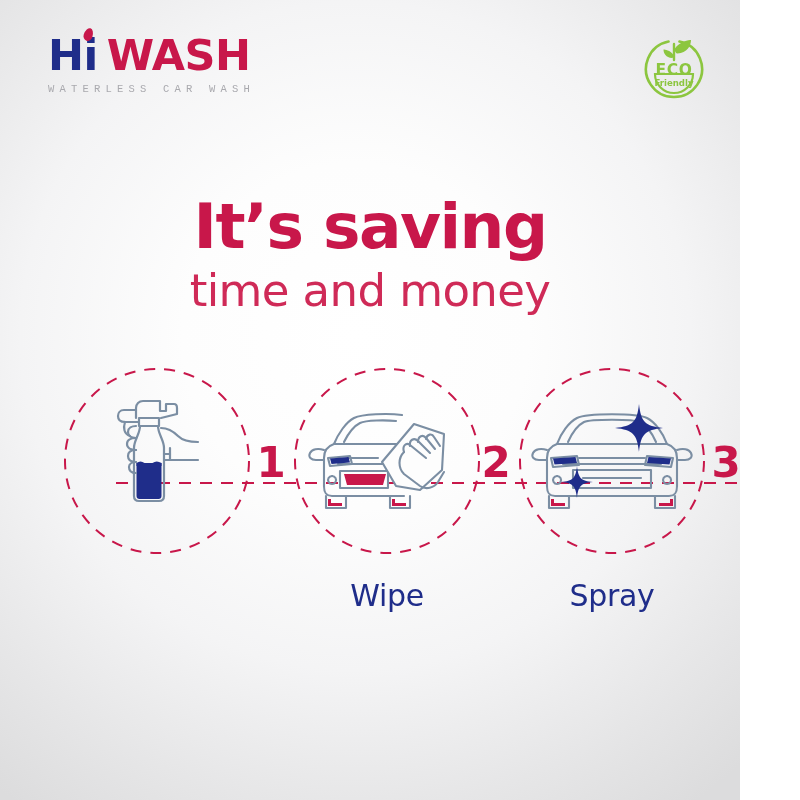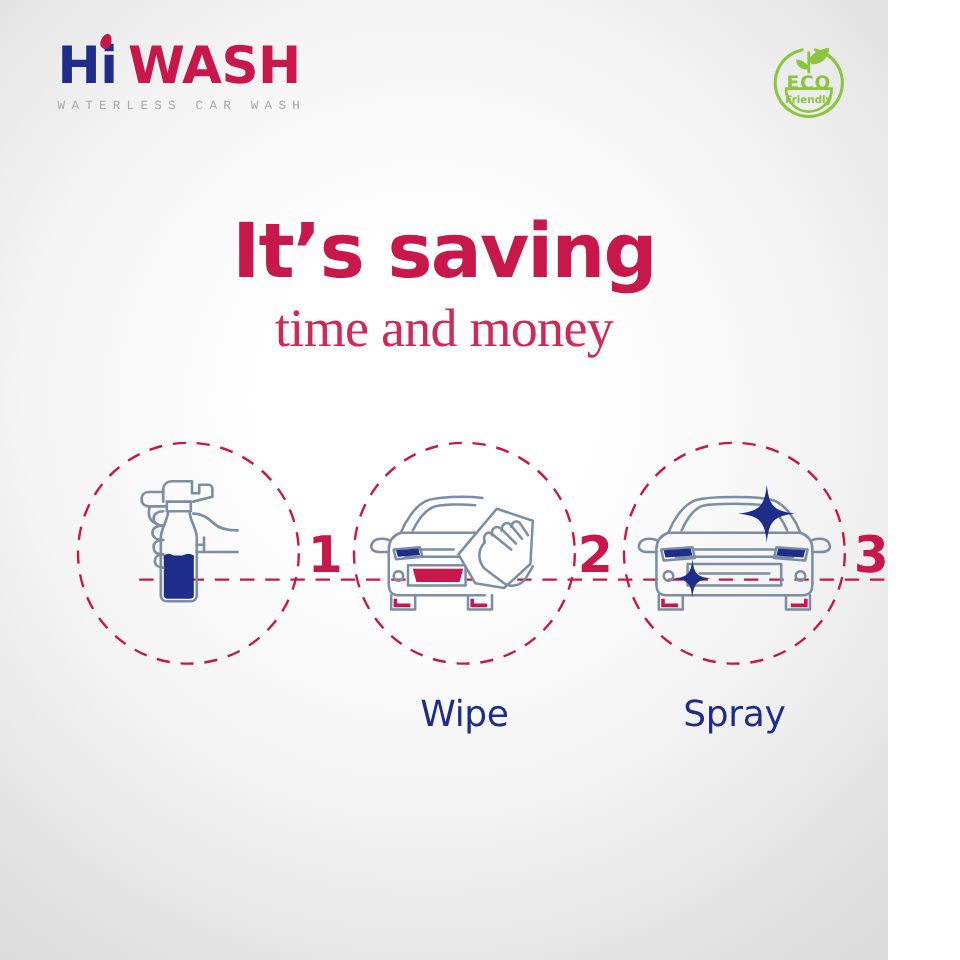--- a/index.html
+++ b/index.html
@@ -78,39 +78,38 @@
     top: 36px;
     width: 66px;
     height: 66px;
   }
 
   
   .headline-block {
     position: absolute;
     left: 0;
     right: 0;
-    top: 178px;
+    top: 195px;
     text-align: center;
   }
   .headline-main {
     font-size: 63px;
     font-weight: bold;
     color: #c8174a;
     letter-spacing: -1.5px;
     line-height: 1.02;
     margin: 0;
   }
   .headline-sub {
     font-size: 45px;
     font-weight: normal;
     color: #cf2a57;
     letter-spacing: -0.6px;
     line-height: 1.15;
     margin: 6px 0 0 0;
-    font-family: Liberation Serif, serif;
   }
 
   
   .steps-area {
     position: absolute;
     left: 0;
     top: 360px;
     width: 800px;
     height: 260px;
   }

